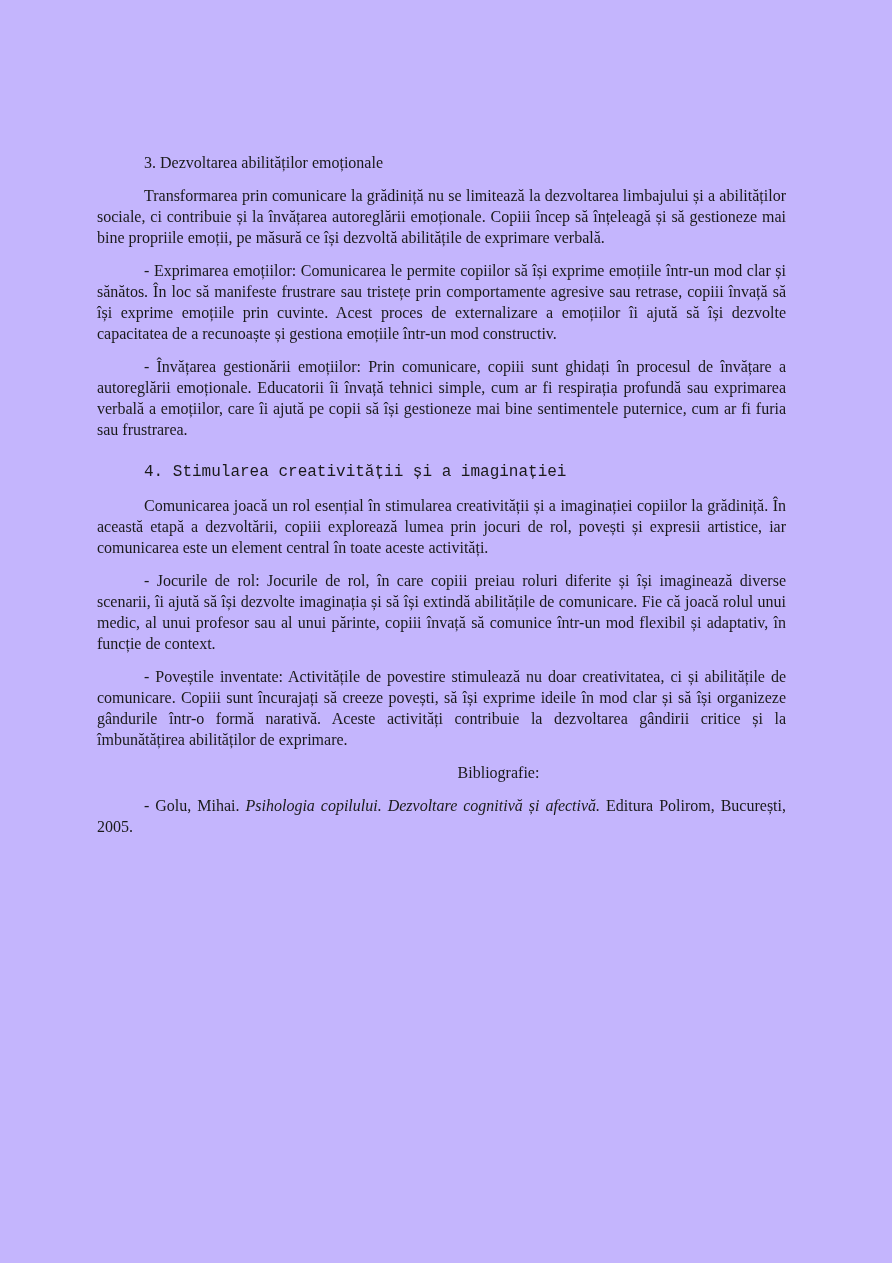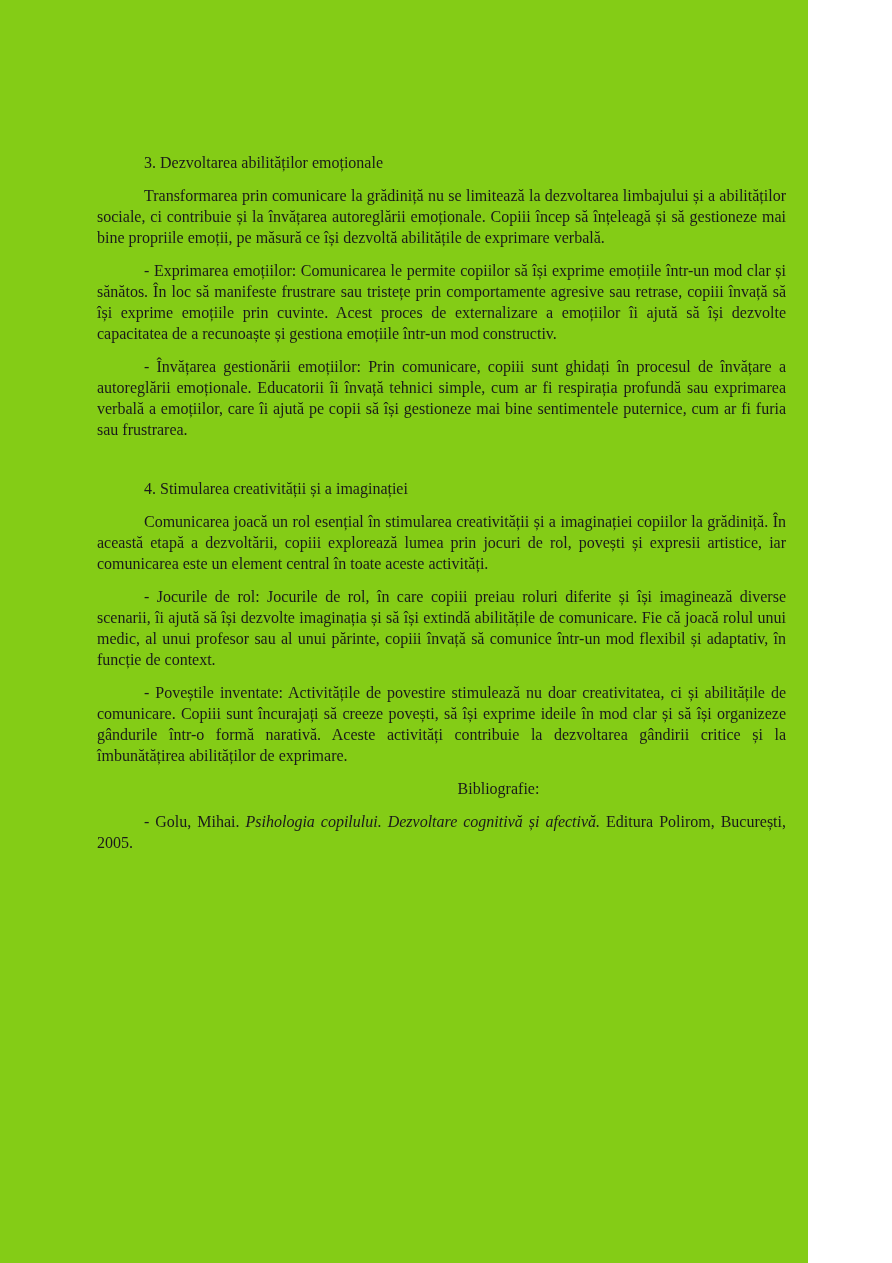--- a/index.html
+++ b/index.html
@@ -2,23 +2,23 @@
 <html><head>
 <meta charset="utf-8">
 <style>
   html, body {
     margin: 0;
     padding: 0;
     background: #ffffff;
   }
   .page {
     position: relative;
-    width: 808px;
+    width: 892px;
     height: 1263px;
-    background: #84cc16;
+    background: #c4b5fd;
     overflow: hidden;
     font-family: "Liberation Serif", serif;
     color: #1a1a1a;
   }
   .doc-content {
     position: absolute;
     left: 97px;
     top: 152px;
     width: 689px;
   }
@@ -26,21 +26,22 @@
     margin: 0 0 12px 0;
     font-size: 16px;
     line-height: 21px;
     word-spacing: normal;
   }
   p.block-heading {
     text-indent: 47px;
     text-align: left;
   }
   p.block-heading.spaced {
-    margin-top: 38px;
+    margin-top: 22px;
+    font-family: Liberation Mono, monospace;
   }
   p.block-paragraph,
   p.block-bibliography {
     text-align: justify;
     text-indent: 47px;
   }
   p.block-bib-heading {
     text-indent: 114px;
     text-align: center;
   }

